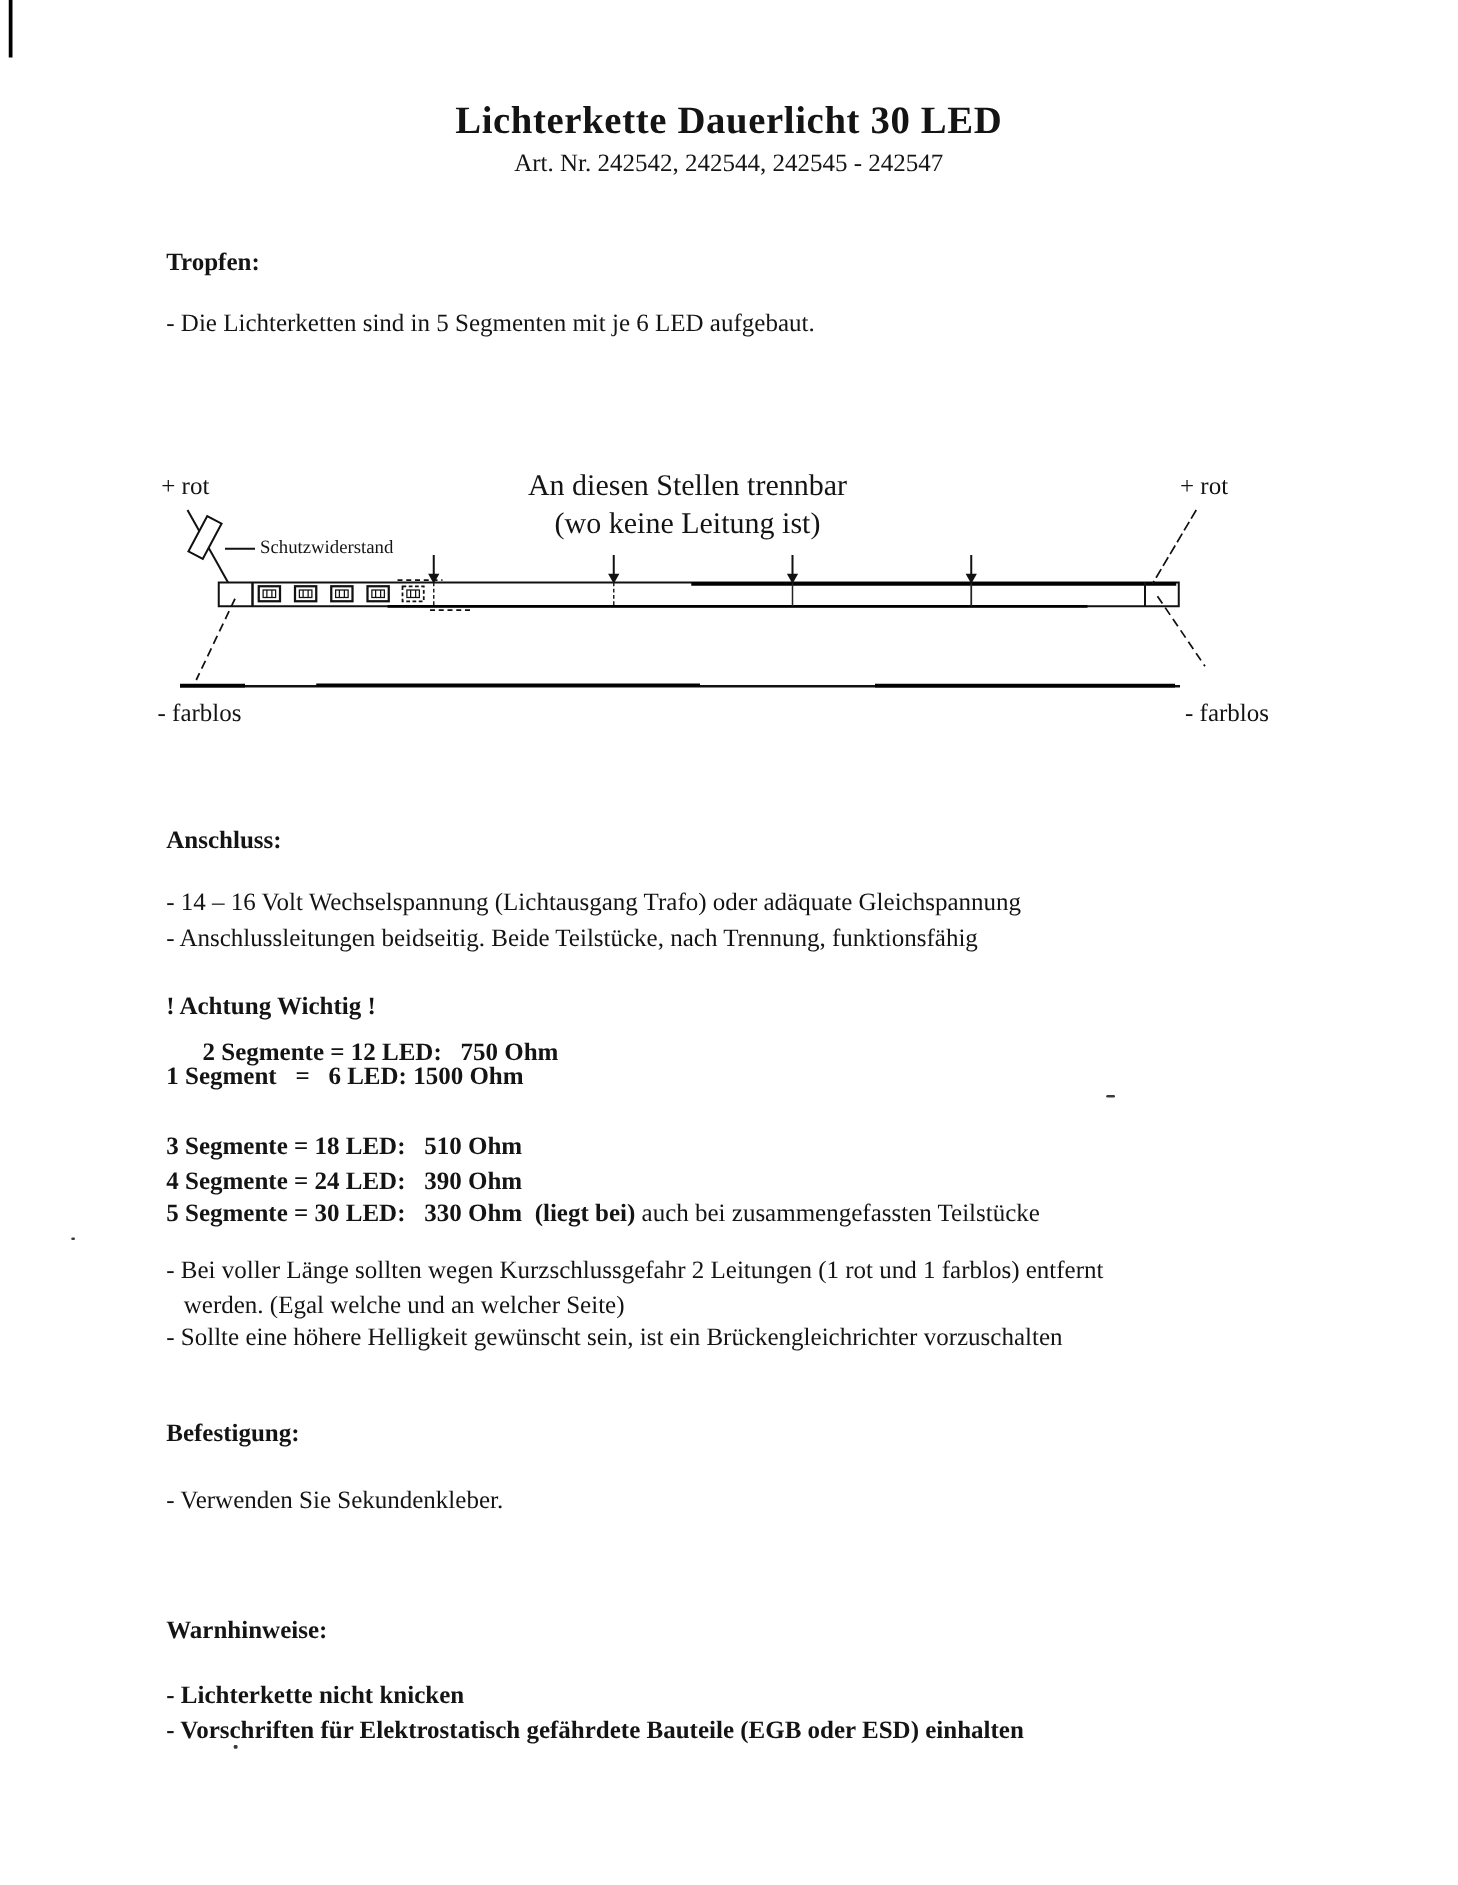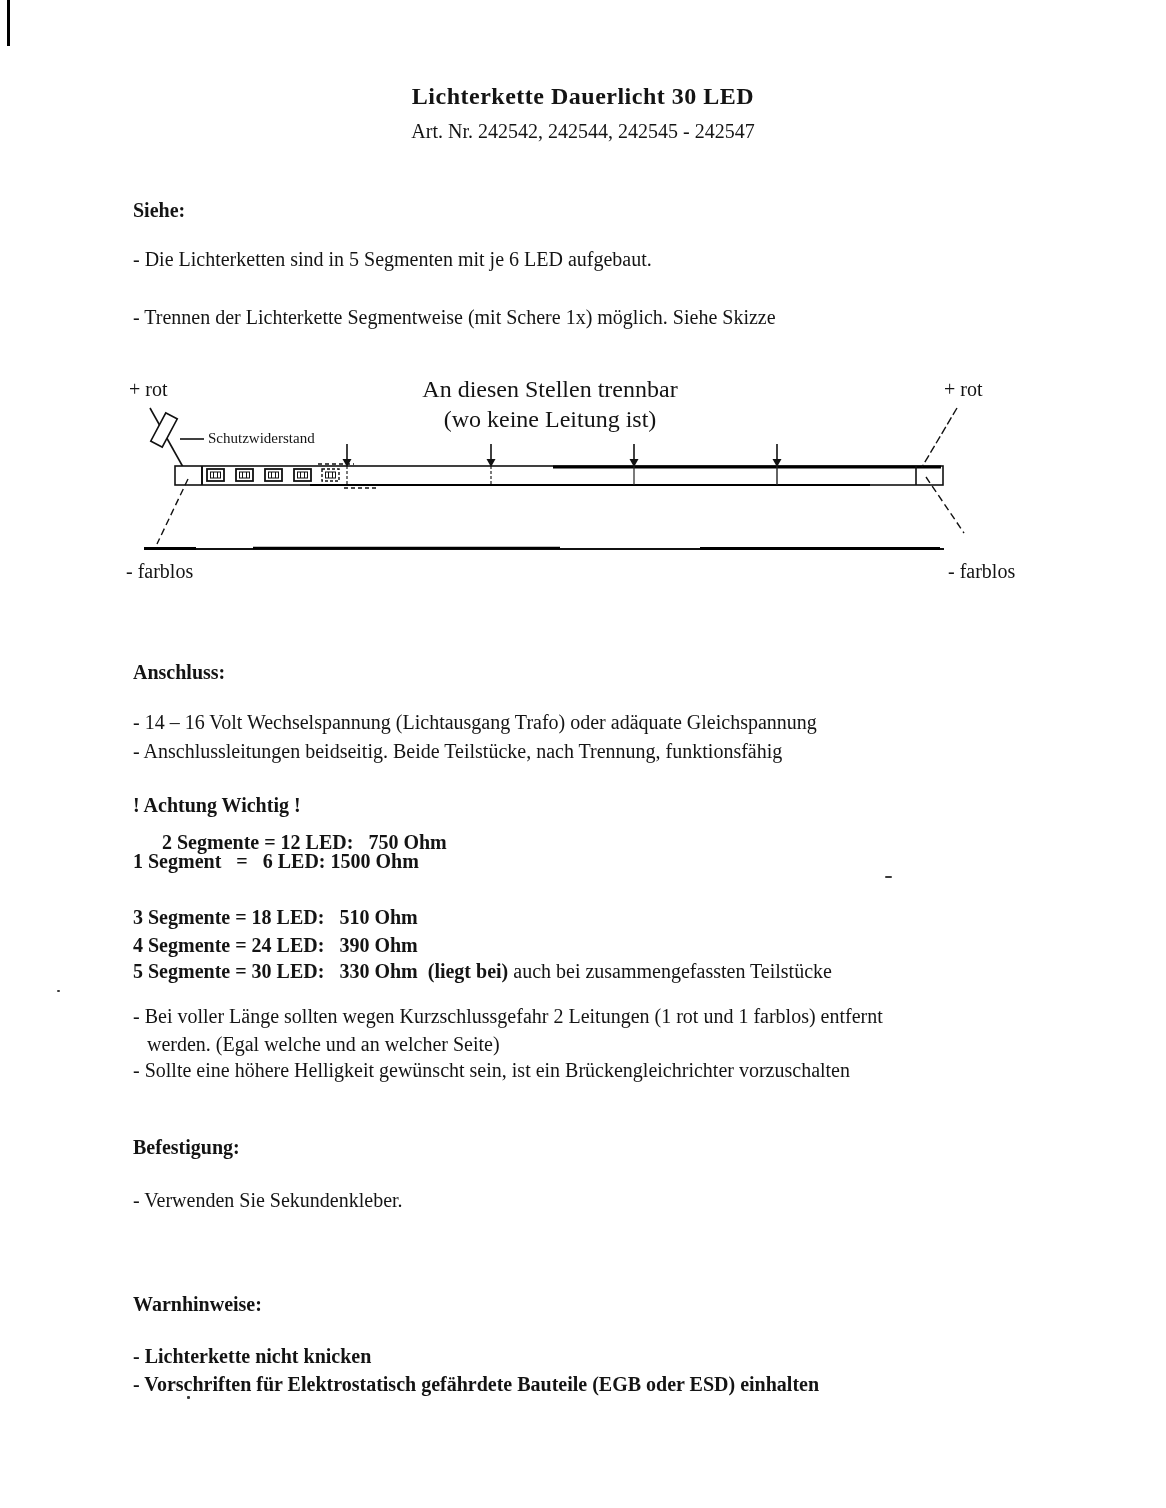--- a/index.html
+++ b/index.html
@@ -11,21 +11,21 @@
     font-family:"Liberation Serif","DejaVu Serif",serif;
     overflow:hidden;
   }
   .abs{position:absolute;}
   .t{font-size:20px;line-height:24px;white-space:nowrap;}
   .b{font-weight:bold;}
   .pre{white-space:pre;}
   .title{
     left:0;right:0;top:78px;
     text-align:center;
-    font-size:24px;line-height:36px;
+    font-size:31px;line-height:36px;
     font-weight:bold;
     letter-spacing:0.5px;
   }
   .subtitle{
     left:0;right:0;top:120px;
     text-align:center;
     font-size:20px;
   }
   .heading{font-size:20px;font-weight:bold;white-space:nowrap;}
   .lm{left:133px;}
@@ -46,23 +46,22 @@
 <div class="page">
 
   <div class="artifact" style="left:7px;top:0;width:3px;height:46px;"></div>
   <div class="speck" style="left:885px;top:876px;width:7px;height:2px;"></div>
   <div class="speck" style="left:57px;top:990px;width:3px;height:2px;"></div>
   <div class="speck" style="left:187px;top:1396px;width:3px;height:3px;"></div>
 
   <div class="abs title">Lichterkette Dauerlicht 30 LED</div>
   <div class="abs subtitle">Art. Nr. 242542, 242544, 242545 - 242547</div>
 
-  <div class="abs lm heading" style="top:199px;">Siehe:</div>
+  <div class="abs lm heading" style="top:199px;">Tropfen:</div>
   <div class="abs lm t" style="top:247px;">- Die Lichterketten sind in 5 Segmenten mit je 6 LED aufgebaut.</div>
-  <div class="abs lm t" style="top:305px;">- Trennen der Lichterkette Segmentweise (mit Schere 1x) möglich. Siehe Skizze</div>
 
   <div class="abs diagram">
     <svg width="1166" height="215" viewBox="0 0 1166 215">
 
       <g>
         <line x1="150" y1="36" x2="183" y2="95" stroke="#111" stroke-width="1.6"></line>
       </g>
 
       <g transform="translate(164,58) rotate(28)">
         <rect x="-6.5" y="-16" width="13" height="32" fill="#ffffff" stroke="#111" stroke-width="1.6"></rect>

